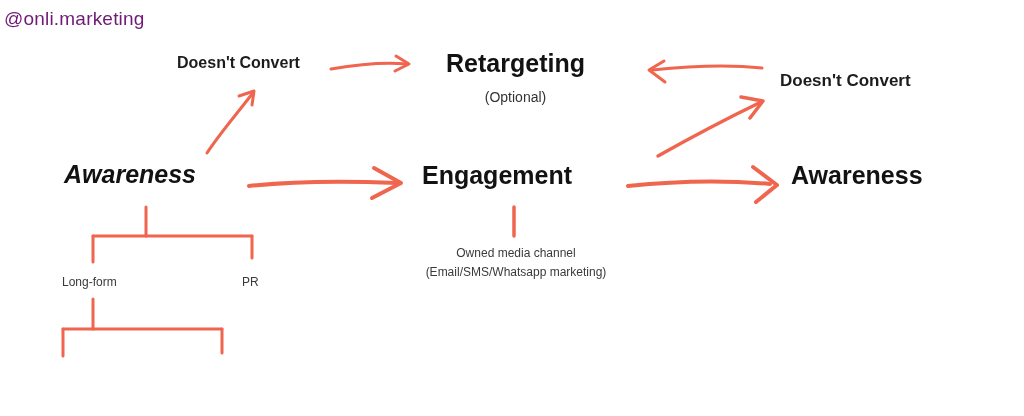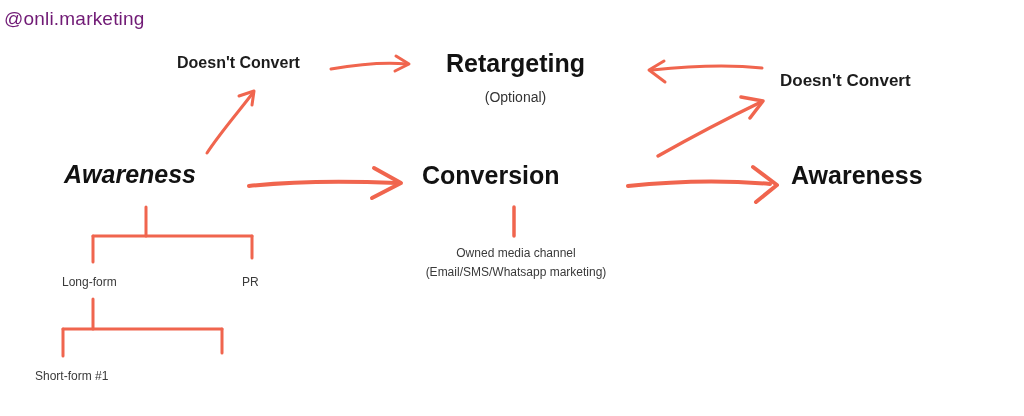--- a/index.html
+++ b/index.html
@@ -101,29 +101,28 @@
 
   <div class="abs retargeting-block">
     <div class="heading">Retargeting</div>
     <div class="retargeting-note">(Optional)</div>
   </div>
 
   <div class="abs bold-label" style="left:780px;top:72px;font-size:17px;">Doesn't Convert</div>
 
   <div class="abs heading" style="left:64px;top:162px;font-style:italic;">Awareness</div>
 
-  <div class="abs heading" style="left:422px;top:163px;">Conversion</div>
+  <div class="abs heading" style="left:422px;top:163px;">Engagement</div>
 
   <div class="abs heading" style="left:791px;top:163px;">Awareness</div>
 
   <div class="abs body-text" style="left:62px;top:273px;">Long-form</div>
 
   <div class="abs body-text" style="left:242px;top:273px;">PR</div>
 
-  <div class="abs body-text" style="left:35px;top:367px;">Short-form #1</div>
 
 
   <div class="abs body-text center" style="left:396px;top:244px;width:240px;">
     <div>Owned media channel</div>
     <div>(Email/SMS/Whatsapp marketing)</div>
   </div>
 
 </div>
 
 </body></html>

